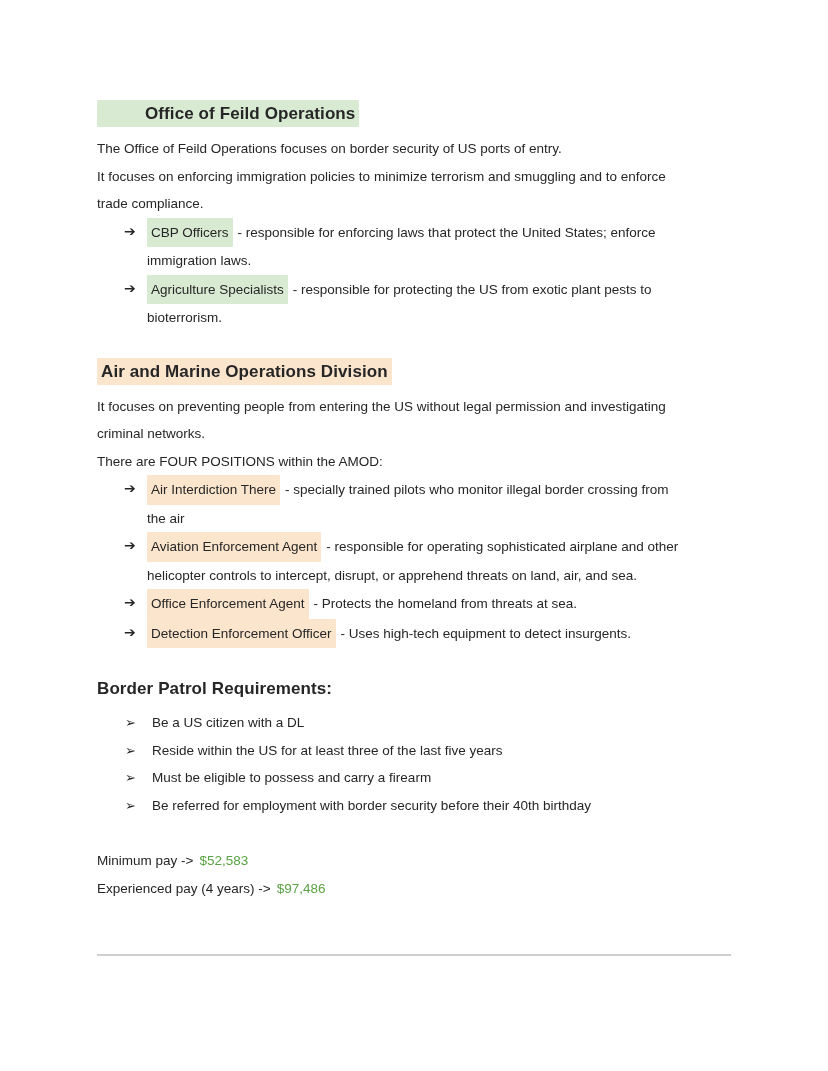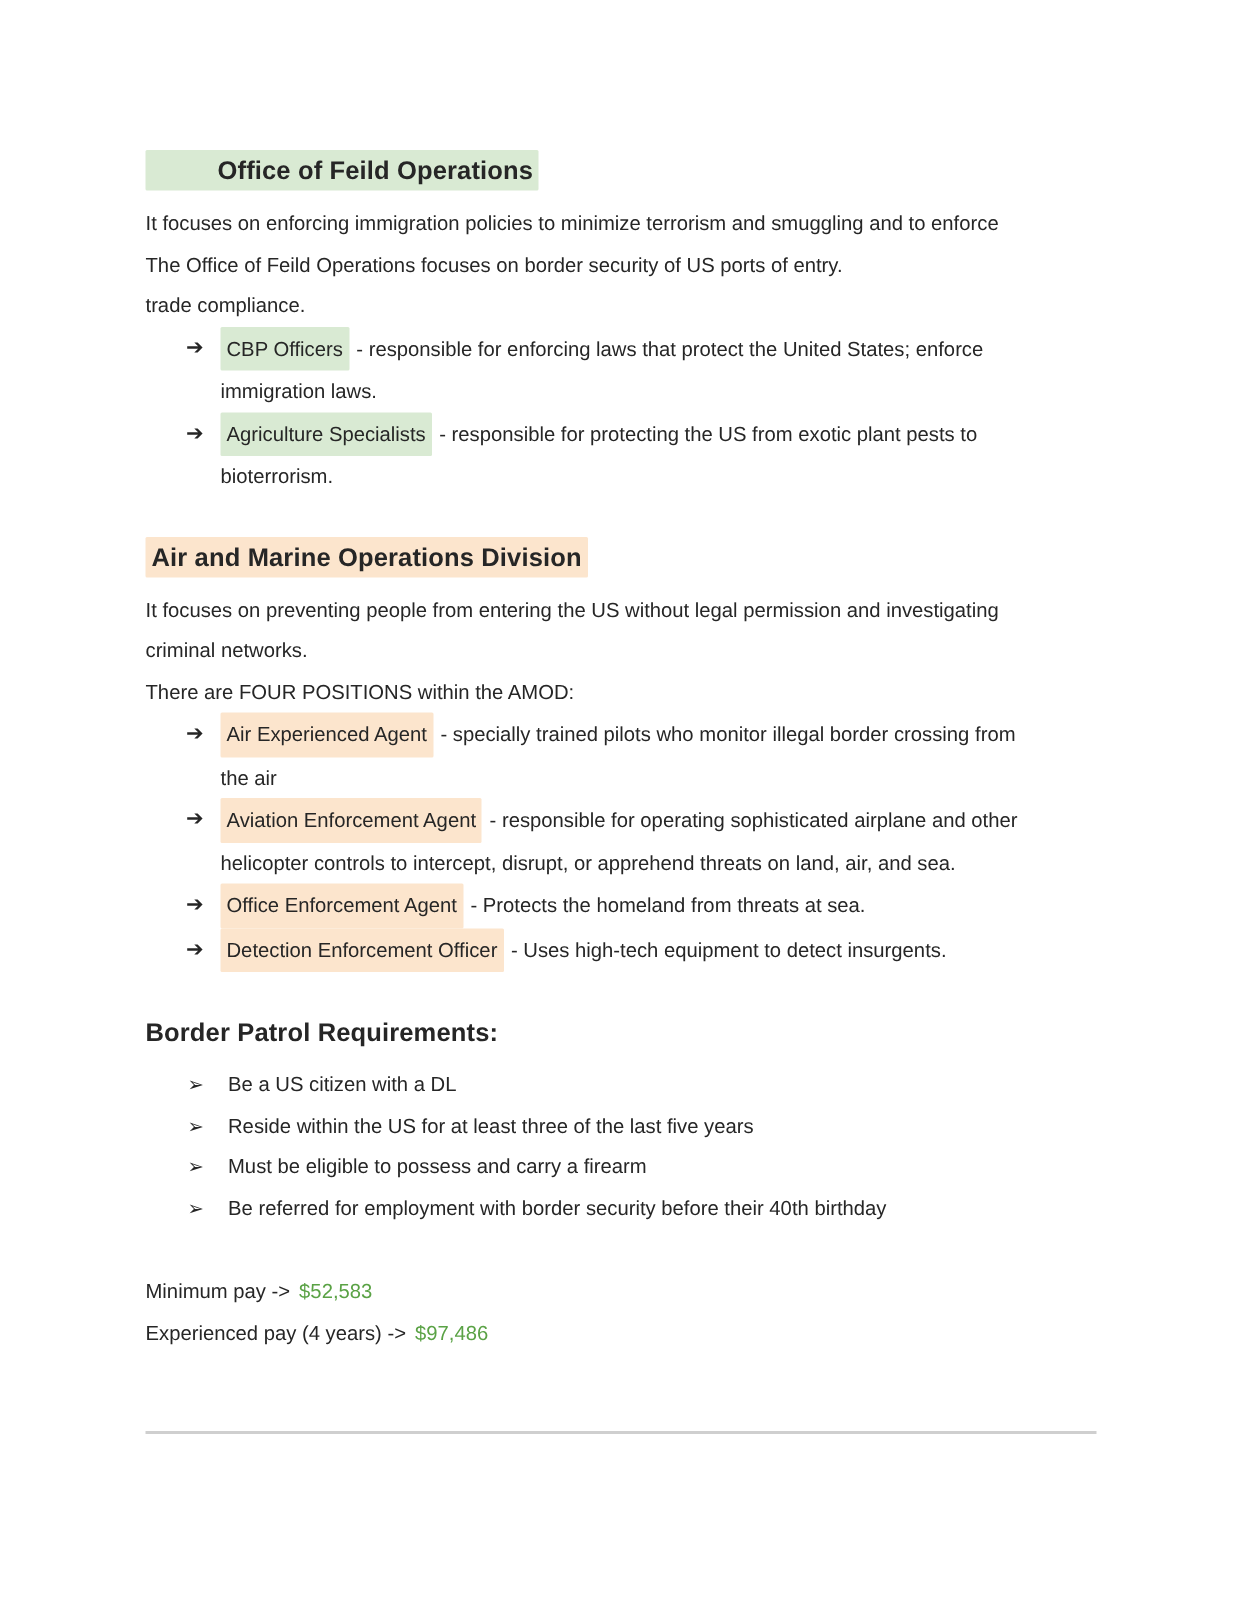--- a/index.html
+++ b/index.html
@@ -40,22 +40,22 @@
 </style>
 </head>
 <body>
 
 <div class="page">
 
   <section class="sec-ofo">
     <div class="h-wrap">
       <span class="heading hl hl-green">Office of Feild Operations</span>
     </div>
+    <div class="line">The Office of Feild Operations focuses on border security of US ports of entry.</div>
     <div class="line">It focuses on enforcing immigration policies to minimize terrorism and smuggling and to enforce</div>
-    <div class="line">The Office of Feild Operations focuses on border security of US ports of entry.</div>
     <div class="line">trade compliance.</div>
 
     <div class="bullets">
       <div class="bullet">
         <span class="marker">➔</span>
         <div>
           <div class="b-line"><span class="hl hl-green term">CBP Officers</span><span>- responsible for enforcing laws that protect the United States; enforce</span></div>
           <div class="b-line">immigration laws.</div>
         </div>
       </div>
@@ -74,21 +74,21 @@
       <span class="heading hl hl-orange">Air and Marine Operations Division</span>
     </div>
     <div class="line">It focuses on preventing people from entering the US without legal permission and investigating</div>
     <div class="line">criminal networks.</div>
     <div class="line">There are FOUR POSITIONS within the AMOD:</div>
 
     <div class="bullets">
       <div class="bullet">
         <span class="marker">➔</span>
         <div>
-          <div class="b-line"><span class="hl hl-orange term">Air Experienced Agent</span><span>- specially trained pilots who monitor illegal border crossing from</span></div>
+          <div class="b-line"><span class="hl hl-orange term">Air Interdiction There</span><span>- specially trained pilots who monitor illegal border crossing from</span></div>
           <div class="b-line">the air</div>
         </div>
       </div>
       <div class="bullet">
         <span class="marker">➔</span>
         <div>
           <div class="b-line"><span class="hl hl-orange term">Aviation Enforcement Agent</span><span>- responsible for operating sophisticated airplane and other</span></div>
           <div class="b-line">helicopter controls to intercept, disrupt, or apprehend threats on land, air, and sea.</div>
         </div>
       </div>

